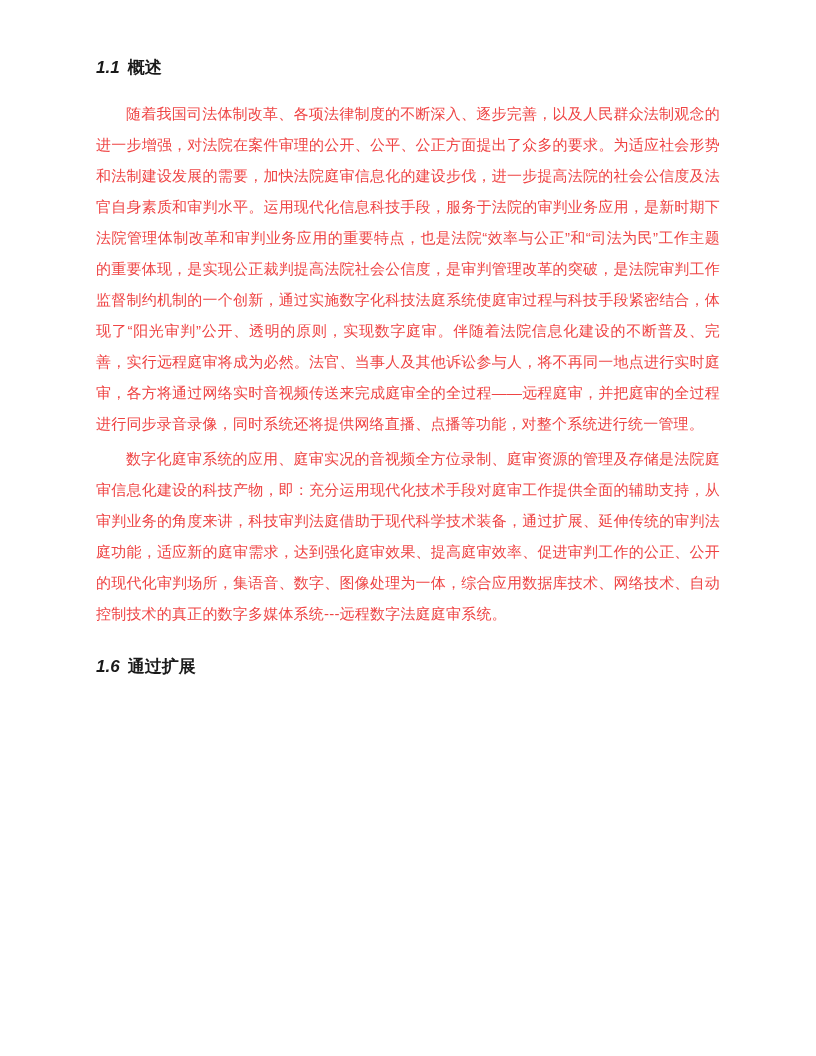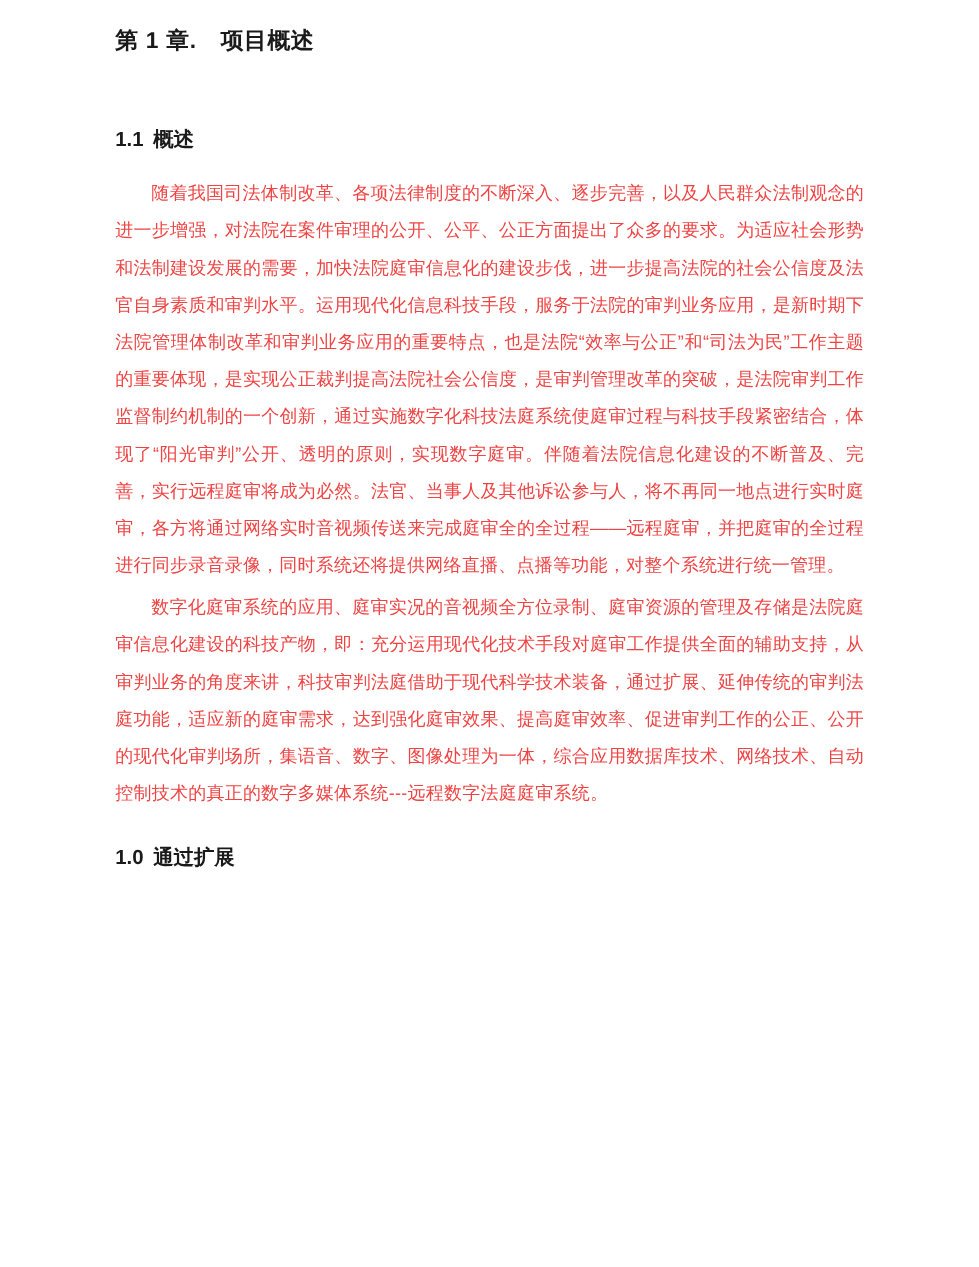--- a/index.html
+++ b/index.html
@@ -47,52 +47,50 @@
   }
   .section-heading {
     font-size: 17px;
     font-weight: bold;
     color: #1a1a1a;
     margin: 56px 0 0 0;
     line-height: 1.4;
   }
   .section-heading .sec-num {
     margin-right: 8px;
+    font-style: italic;
   }
   p.body-text {
     font-size: 15px;
     line-height: 31px;
     margin: 18px 0 0 0;
     text-align: justify;
     text-justify: inter-ideograph;
     text-indent: 2em;
     color: #ef4444;
     letter-spacing: 0.2px;
   }
   p.body-text.tight {
     margin-top: 4px;
   }
 </style>
 </head>
 <body>
 
 <div class="page">
 
-  <h1 class="chapter-heading">
-    <span class="chap-word">第</span><span class="chap-num">1</span><span class="chap-dot">章.</span><span>项目概述</span>
-  </h1>
 
   <div class="content" style="position:static; margin: 0 96px;">
 
     <h2 class="section-heading">
       <span class="sec-num">1.1</span><span>概述</span>
     </h2>
 
     <p class="body-text">随着我国司法体制改革、各项法律制度的不断深入、逐步完善，以及人民群众法制观念的进一步增强，对法院在案件审理的公开、公平、公正方面提出了众多的要求。为适应社会形势和法制建设发展的需要，加快法院庭审信息化的建设步伐，进一步提高法院的社会公信度及法官自身素质和审判水平。运用现代化信息科技手段，服务于法院的审判业务应用，是新时期下法院管理体制改革和审判业务应用的重要特点，也是法院“效率与公正”和“司法为民”工作主题的重要体现，是实现公正裁判提高法院社会公信度，是审判管理改革的突破，是法院审判工作监督制约机制的一个创新，通过实施数字化科技法庭系统使庭审过程与科技手段紧密结合，体现了“阳光审判”公开、透明的原则，实现数字庭审。伴随着法院信息化建设的不断普及、完善，实行远程庭审将成为必然。法官、当事人及其他诉讼参与人，将不再同一地点进行实时庭审，各方将通过网络实时音视频传送来完成庭审全的全过程——远程庭审，并把庭审的全过程进行同步录音录像，同时系统还将提供网络直播、点播等功能，对整个系统进行统一管理。</p>
     <p class="body-text tight">数字化庭审系统的应用、庭审实况的音视频全方位录制、庭审资源的管理及存储是法院庭审信息化建设的科技产物，即：充分运用现代化技术手段对庭审工作提供全面的辅助支持，从审判业务的角度来讲，科技审判法庭借助于现代科学技术装备，通过扩展、延伸传统的审判法庭功能，适应新的庭审需求，达到强化庭审效果、提高庭审效率、促进审判工作的公正、公开的现代化审判场所，集语音、数字、图像处理为一体，综合应用数据库技术、网络技术、自动控制技术的真正的数字多媒体系统---远程数字法庭庭审系统。</p>
 
     <h2 class="section-heading" style="margin-top:26px">
-      <span class="sec-num">1.0</span><span>通过扩展</span>
+      <span class="sec-num">1.6</span><span>通过扩展</span>
     </h2>
 
 
   </div>
 </div>
 
 </body></html>

